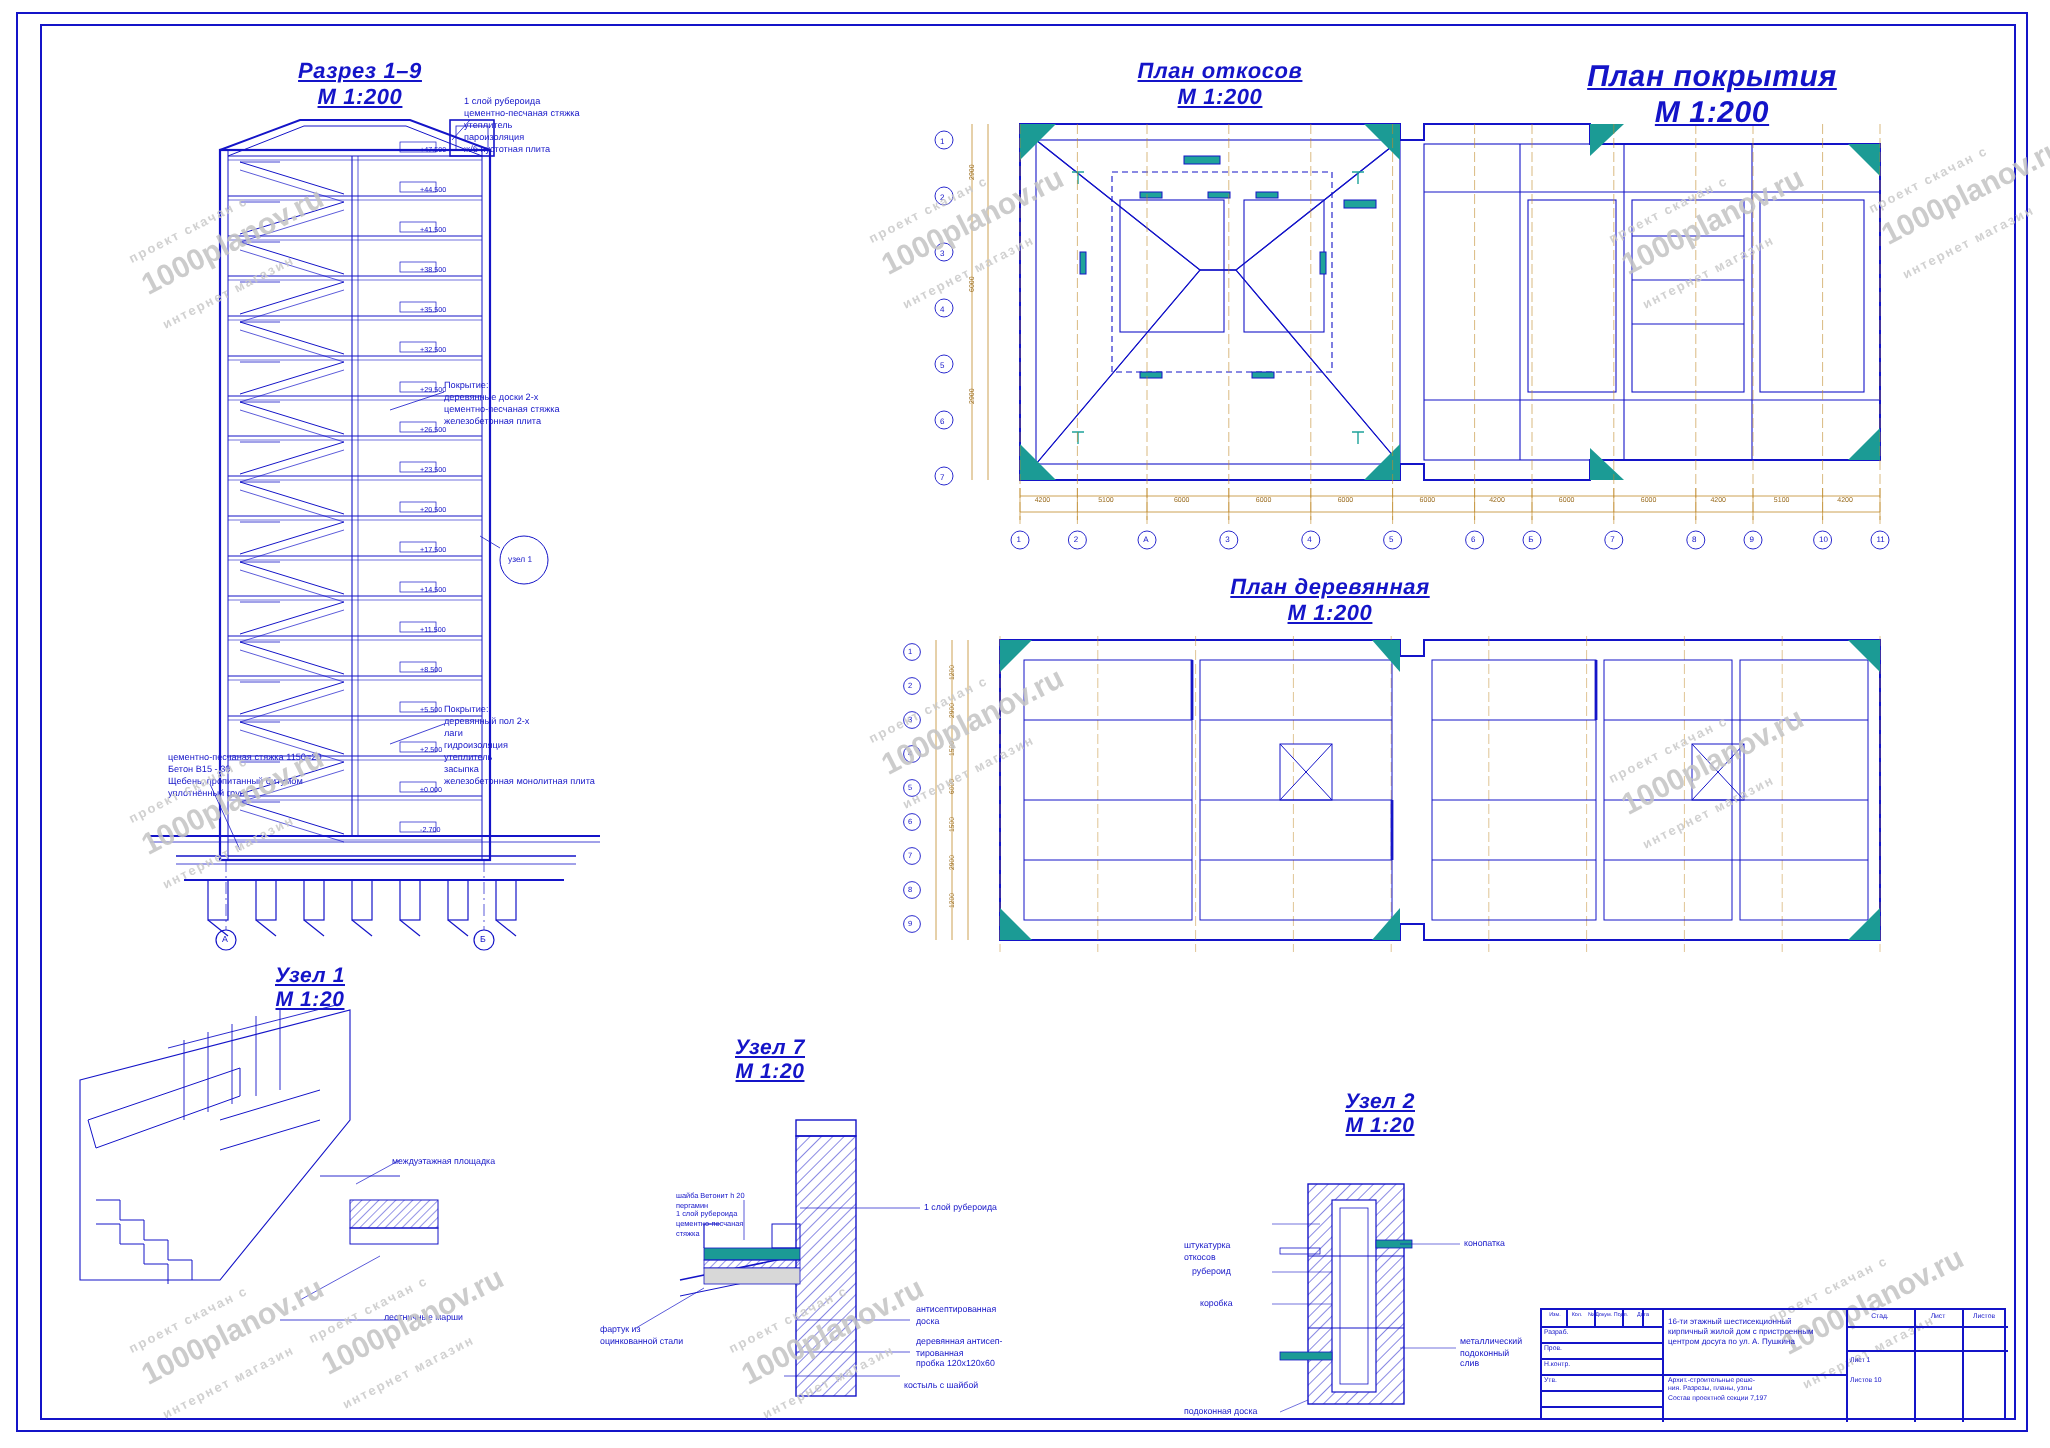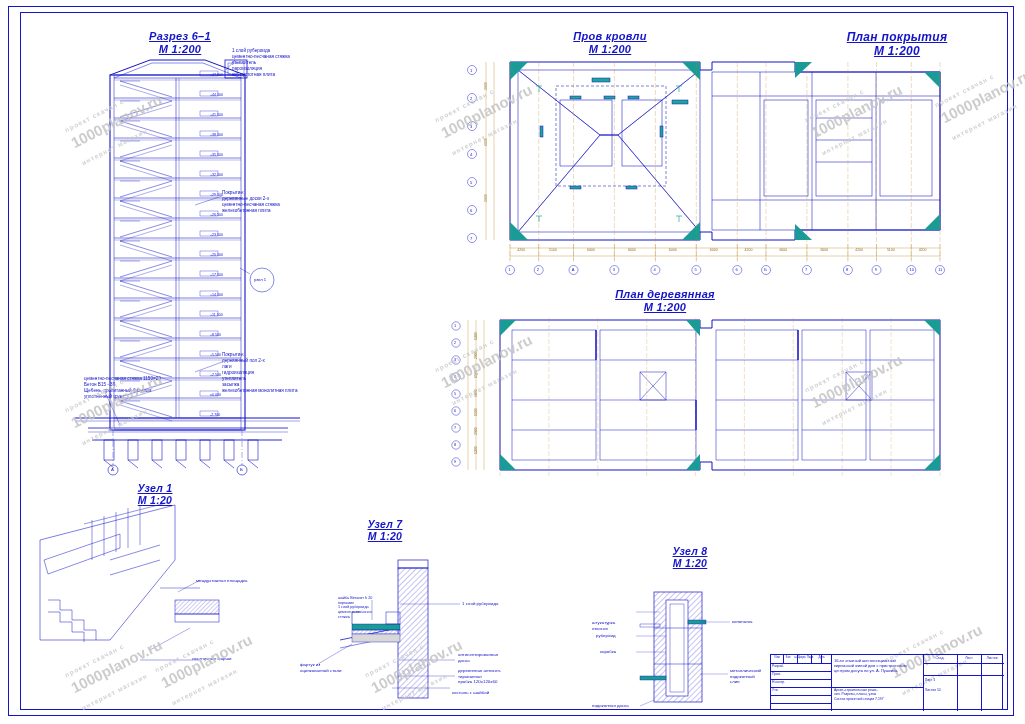--- a/index.html
+++ b/index.html
@@ -456,45 +456,45 @@
       <circle cx="472" cy="70" r="4.5" stroke-width="0.45" fill="none" stroke="#1414c8"></circle>
       <circle cx="472" cy="98" r="4.5" stroke-width="0.45" fill="none" stroke="#1414c8"></circle>
       <circle cx="472" cy="126" r="4.5" stroke-width="0.45" fill="none" stroke="#1414c8"></circle>
       <circle cx="472" cy="154" r="4.5" stroke-width="0.45" fill="none" stroke="#1414c8"></circle>
       <circle cx="472" cy="182" r="4.5" stroke-width="0.45" fill="none" stroke="#1414c8"></circle>
       <circle cx="472" cy="210" r="4.5" stroke-width="0.45" fill="none" stroke="#1414c8"></circle>
       <circle cx="472" cy="238" r="4.5" stroke-width="0.45" fill="none" stroke="#1414c8"></circle>
     </svg>
 
   <div class="ttl" style="left:120px;top:30px;width:120px;font-size:11px;">
-    <span class="t1">Разрез 6–1</span>
+    <span class="t1">Разрез 1–9</span>
     <span class="t2">М 1:200</span>
   </div>
   <div class="ttl" style="left:545px;top:30px;width:130px;font-size:11px;">
-    <span class="t1">Пров кровли</span>
+    <span class="t1">План откосов</span>
     <span class="t2">М 1:200</span>
   </div>
-  <div class="ttl" style="left:832px;top:30px;width:130px;font-size:12px;">
+  <div class="ttl" style="left:791px;top:30px;width:130px;font-size:15px;">
     <span class="t1">План покрытия</span>
     <span class="t2">М 1:200</span>
   </div>
   <div class="ttl" style="left:595px;top:288px;width:140px;font-size:11px;">
     <span class="t1">План деревянная</span>
     <span class="t2">М 1:200</span>
   </div>
   <div class="ttl" style="left:110px;top:482px;width:90px;font-size:10.5px;">
     <span class="t1">Узел 1</span>
     <span class="t2">М 1:20</span>
   </div>
   <div class="ttl" style="left:340px;top:518px;width:90px;font-size:10.5px;">
     <span class="t1">Узел 7</span>
     <span class="t2">М 1:20</span>
   </div>
   <div class="ttl" style="left:645px;top:545px;width:90px;font-size:10.5px;">
-    <span class="t1">Узел 8</span>
+    <span class="t1">Узел 2</span>
     <span class="t2">М 1:20</span>
   </div>
 
   <div class="note" style="left:232px;top:48px;">1 слой рубероида
 цементно-песчаная стяжка
 утеплитель
 пароизоляция
 ж/б пустотная плита</div>
   <div class="note" style="left:222px;top:190px;">Покрытие:
 деревянные доски 2-х

